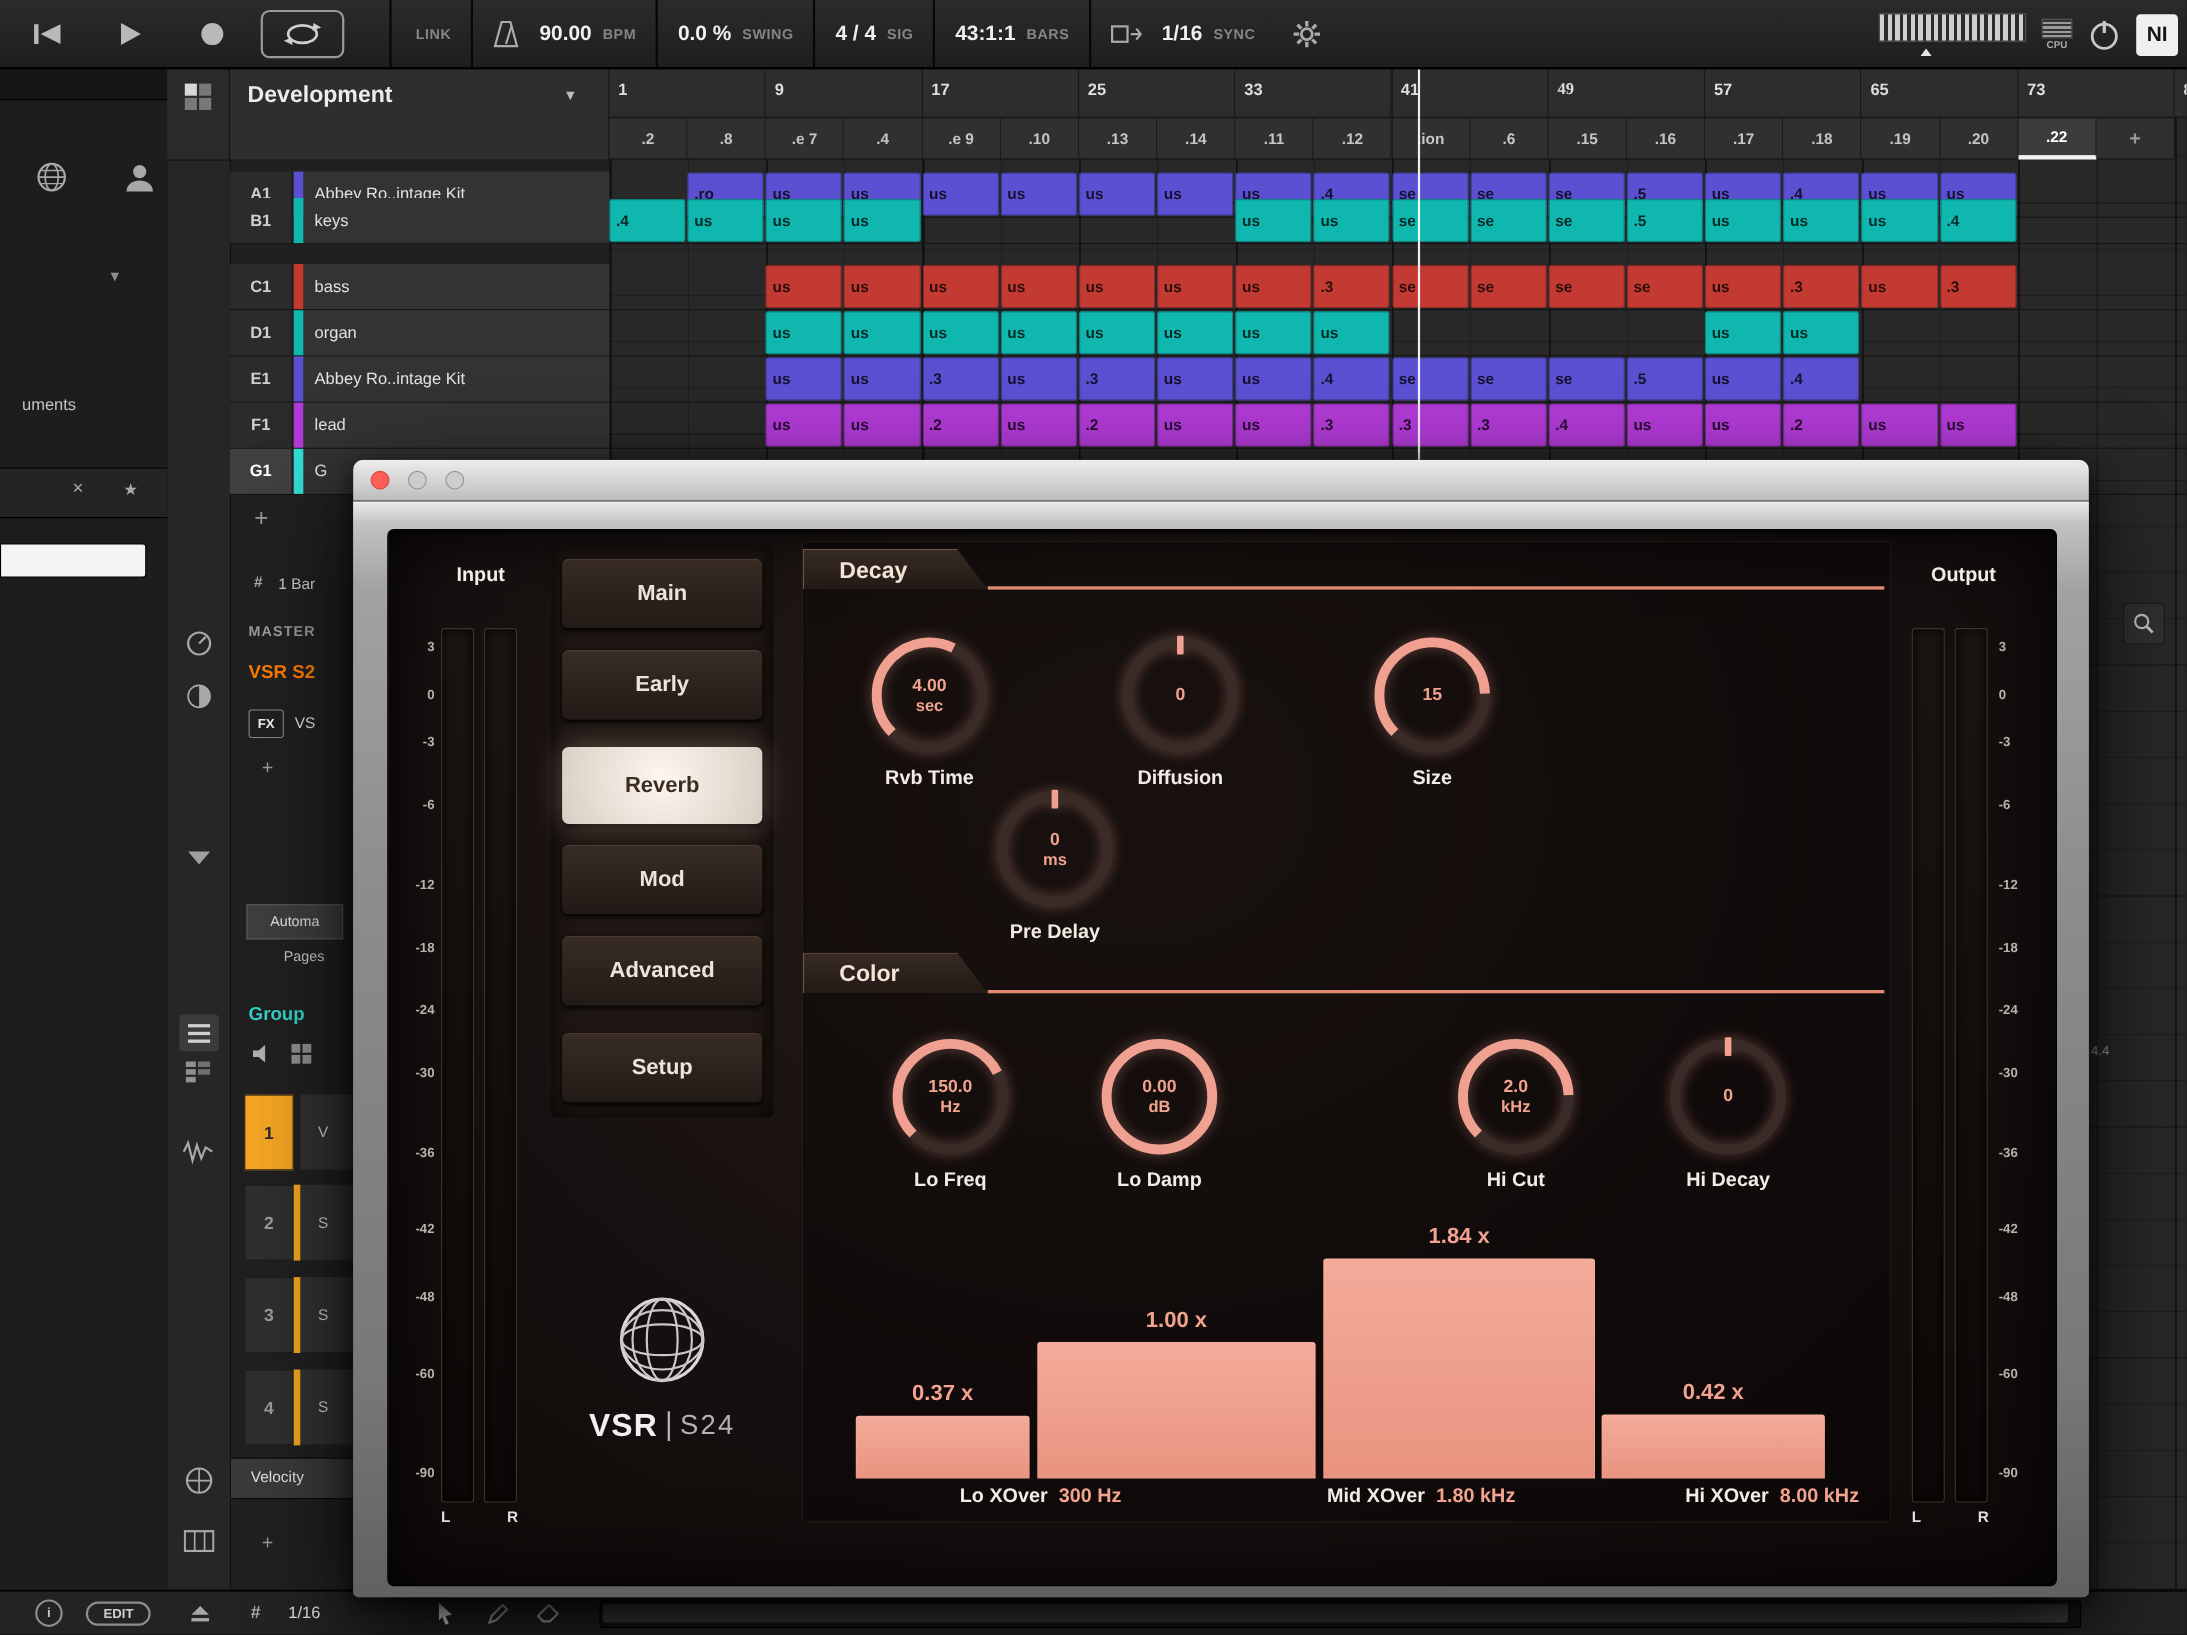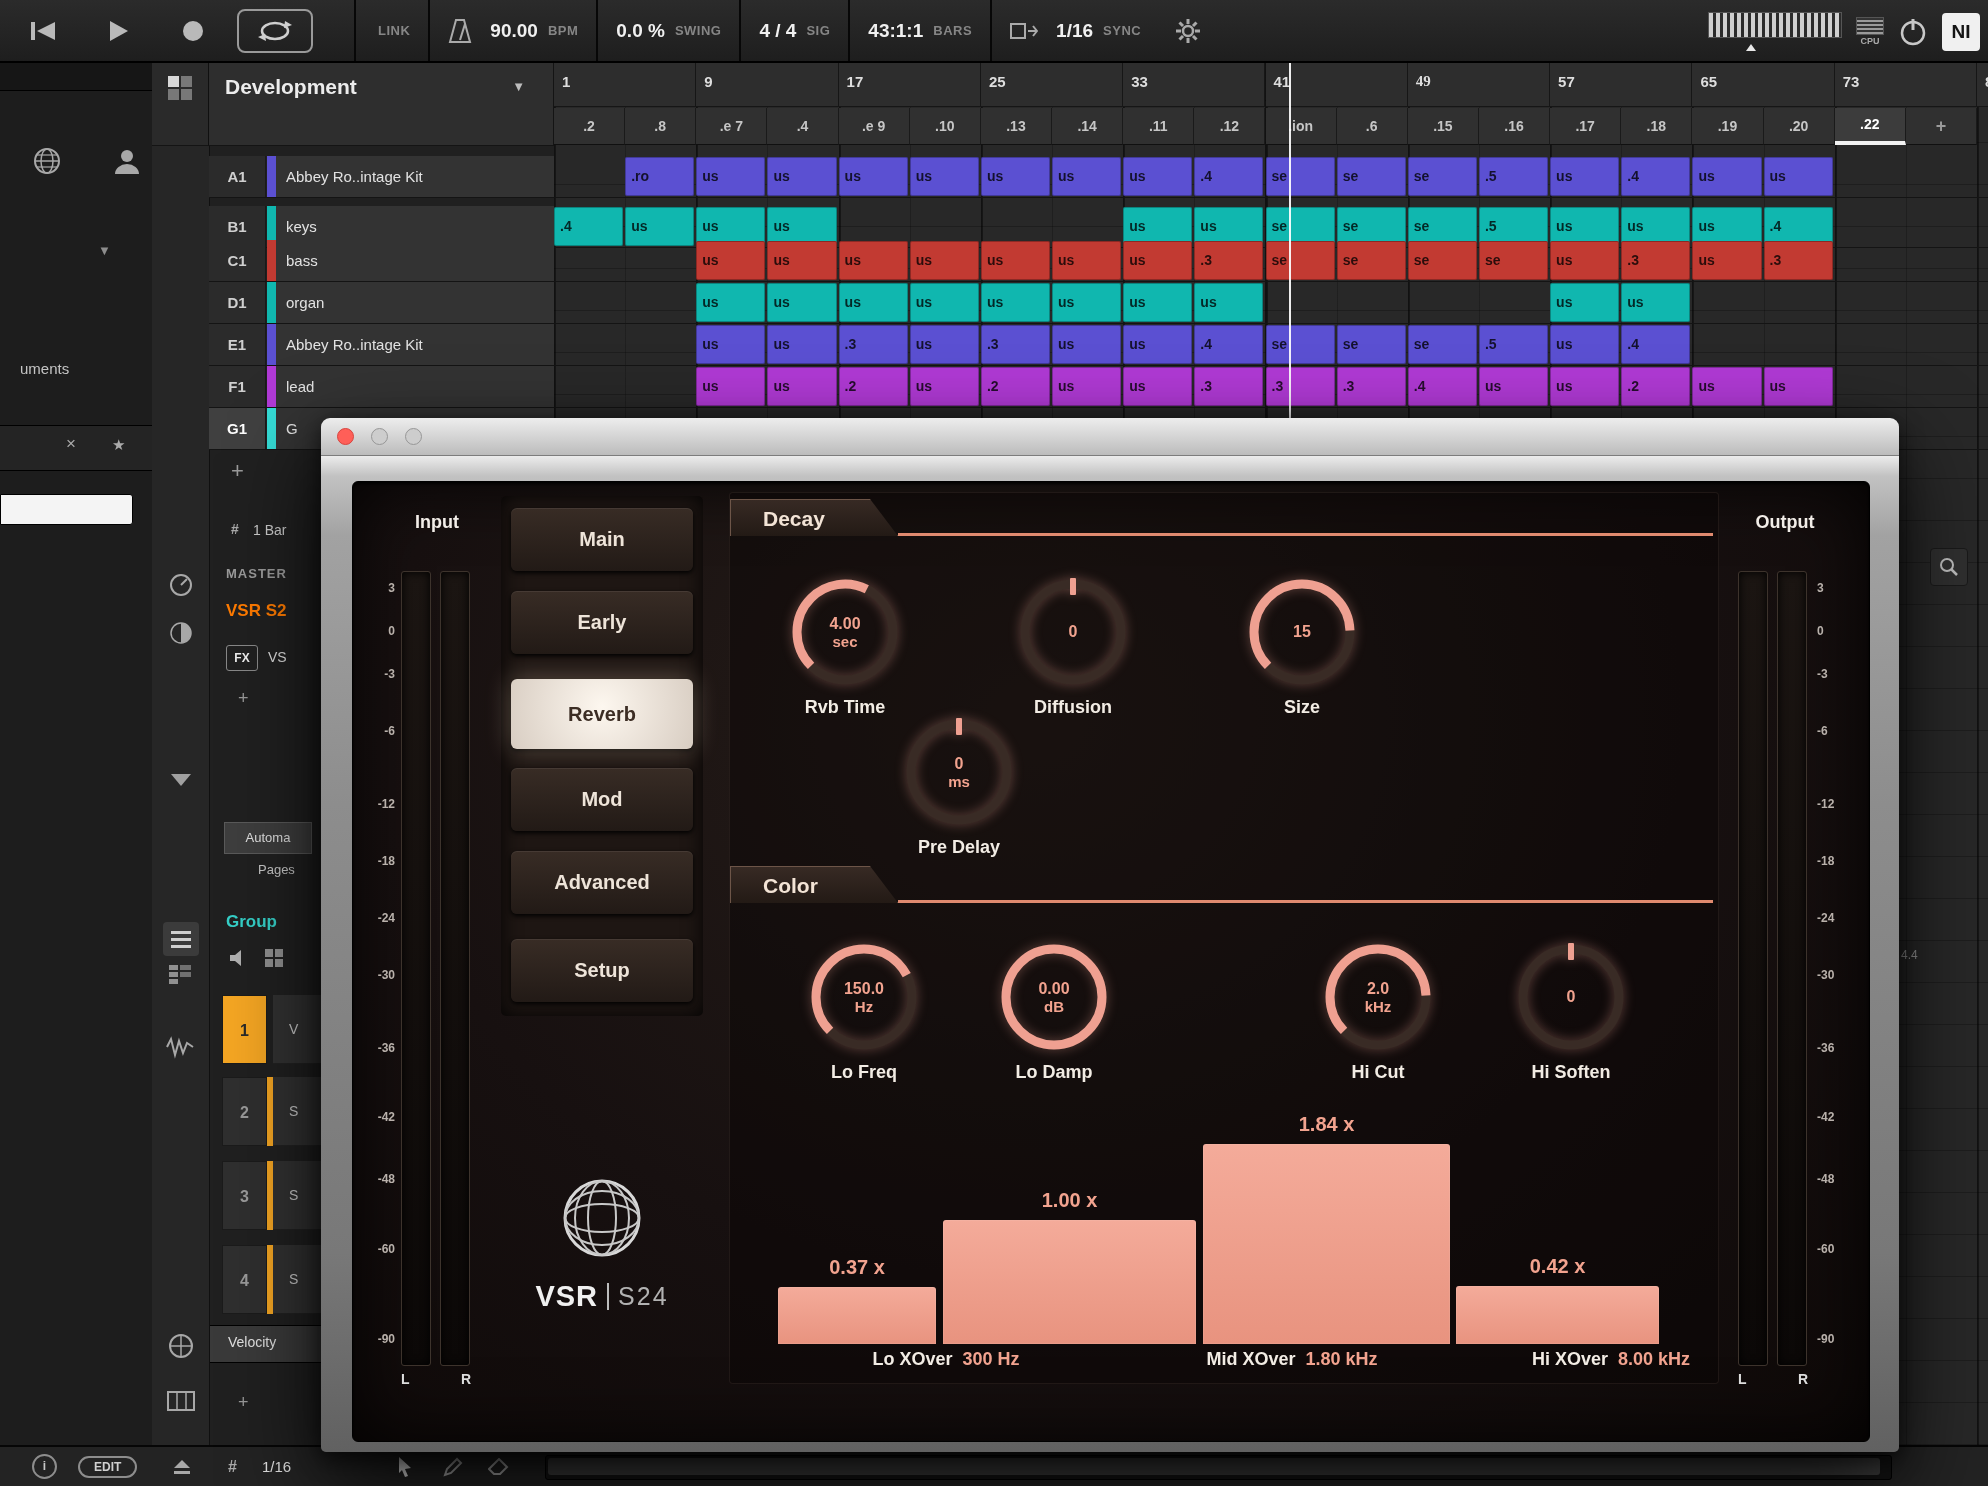--- a/index.html
+++ b/index.html
@@ -281,21 +281,21 @@
         <div class="clip" style="left: 985.35px; width: 69.15px; background: rgb(91, 80, 210);">.4</div>
         <div class="clip" style="left: 1056.5px; width: 69.15px; background: rgb(91, 80, 210);">se</div>
         <div class="clip" style="left: 1127.65px; width: 69.15px; background: rgb(91, 80, 210);">se</div>
         <div class="clip" style="left: 1198.8px; width: 69.15px; background: rgb(91, 80, 210);">se</div>
         <div class="clip" style="left: 1269.95px; width: 69.15px; background: rgb(91, 80, 210);">.5</div>
         <div class="clip" style="left: 1341.1px; width: 69.15px; background: rgb(91, 80, 210);">us</div>
         <div class="clip" style="left: 1412.25px; width: 69.15px; background: rgb(91, 80, 210);">.4</div>
         <div class="clip" style="left: 1483.4px; width: 69.15px; background: rgb(91, 80, 210);">us</div>
         <div class="clip" style="left: 1554.55px; width: 69.15px; background: rgb(91, 80, 210);">us</div>
       </div>
-      <div class="trow" style="top: 50px;">
+      <div class="trow" style="top: 24px;">
         <div class="tid">B1</div>
         <div class="tstripe" style="background: rgb(16, 183, 175);"></div>
         <div class="tname">keys</div>
         <div class="clip" style="left: 345px; width: 69.15px; background: rgb(16, 183, 175);">.4</div>
         <div class="clip" style="left: 416.15px; width: 69.15px; background: rgb(16, 183, 175);">us</div>
         <div class="clip" style="left: 487.3px; width: 69.15px; background: rgb(16, 183, 175);">us</div>
         <div class="clip" style="left: 558.45px; width: 69.15px; background: rgb(16, 183, 175);">us</div>
         <div class="clip" style="left: 914.2px; width: 69.15px; background: rgb(16, 183, 175);">us</div>
         <div class="clip" style="left: 985.35px; width: 69.15px; background: rgb(16, 183, 175);">us</div>
         <div class="clip" style="left: 1056.5px; width: 69.15px; background: rgb(16, 183, 175);">se</div>
@@ -664,21 +664,21 @@
             <div class="knob" style="left: 766px; top: 447px;">
               <div class="kring">
                 <svg width="114" height="114" style="filter:drop-shadow(0 0 6px rgba(239,160,145,0.35))">
                   <circle cx="57" cy="57" r="48" fill="none" stroke="#392b25" stroke-width="9"></circle>
                   <rect x="54" y="3" width="6" height="17" rx="1" fill="#efa091"></rect>
                 </svg>
                 <div class="kcenter">
                   <div class="kv">0</div>
                 </div>
               </div>
-              <div class="klabel">Hi Soften</div>
+              <div class="klabel">Hi Decay</div>
             </div>
           </div>
 
         <div class="io-label" style="left:1384px;top:30px;">Output</div>
         <div class="meter" style="left:1385px;top:89px;">
           <div class="mbar"></div>
           <div class="mbar"></div>
         </div>
         <div id="output-scale" class="m-scale" style="left:1464px;width:40px;text-align:left;">
             <div class="mnum" style="top: 106px;">3</div>

